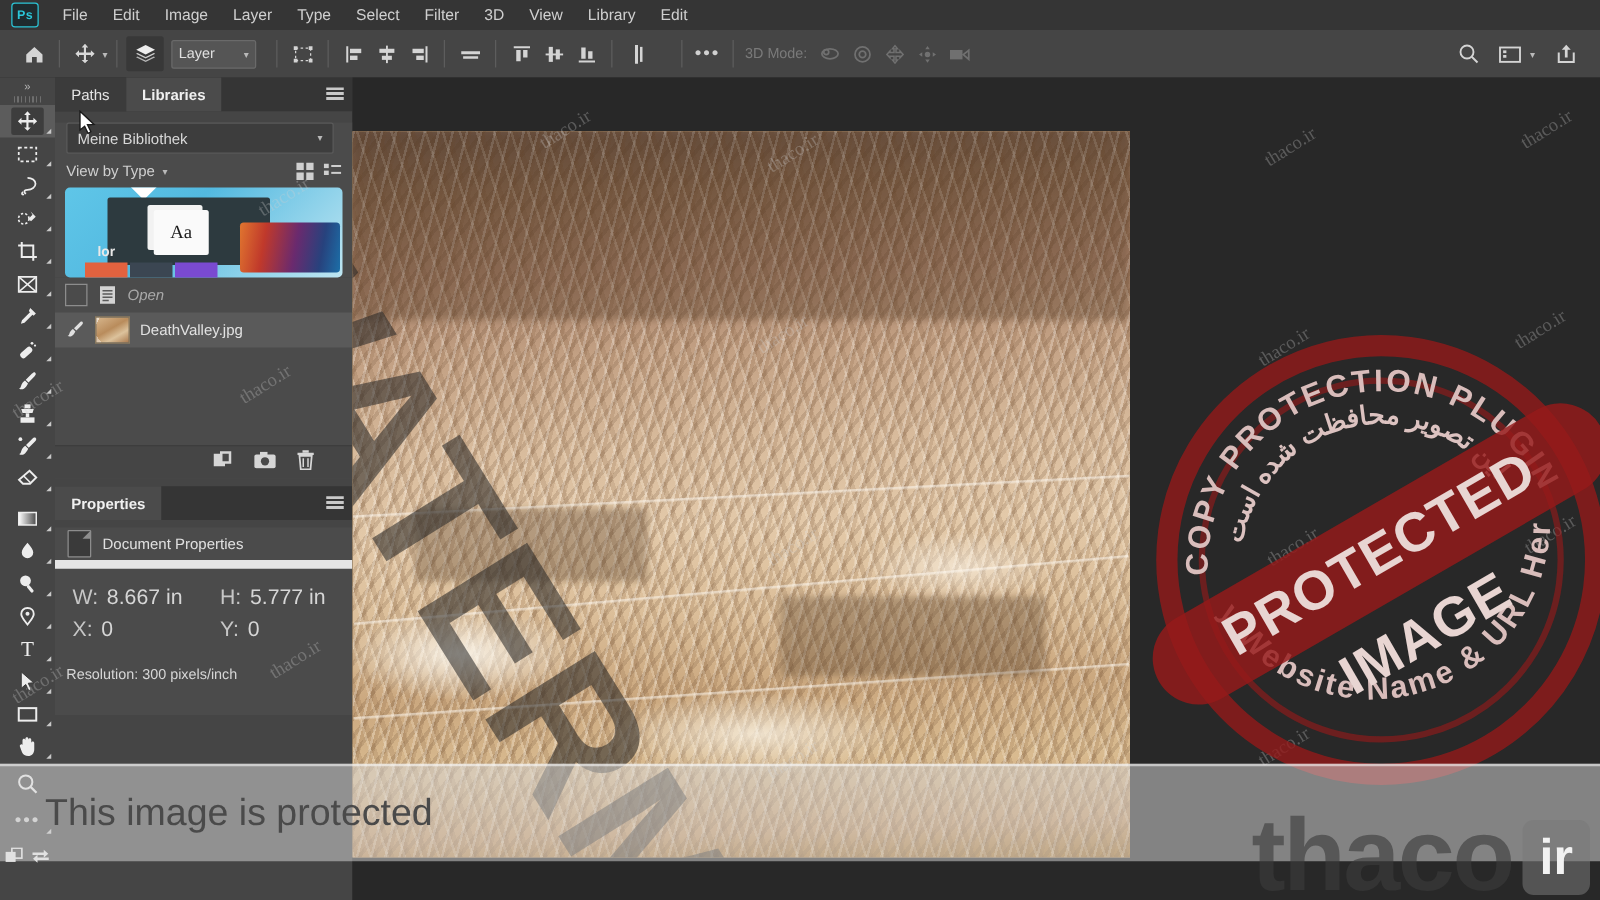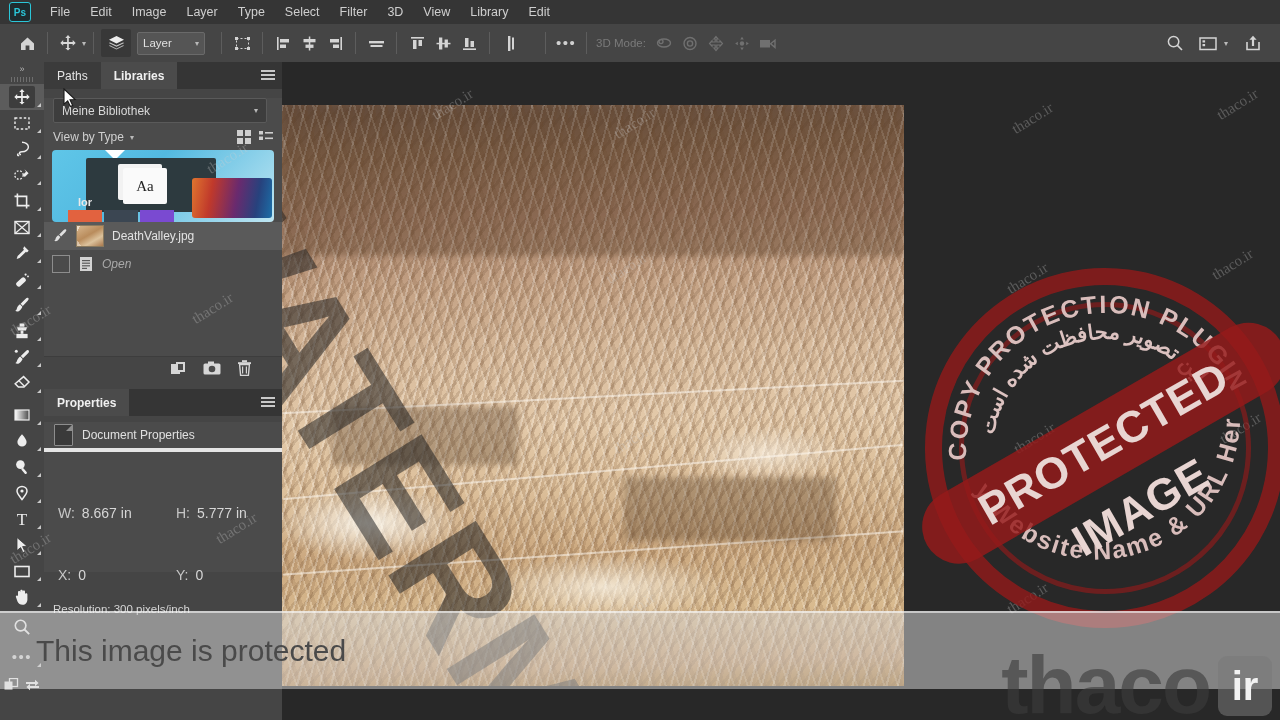--- a/index.html
+++ b/index.html
@@ -149,26 +149,26 @@
   .hist-open{color:#a9a9a9;font-style:italic;font-size:12px;}
   .hist-spacer{height:78px;}
   .hist-foot{
     height:26px;display:flex;align-items:center;justify-content:flex-end;gap:16px;
     padding-right:30px;background:#454545;border-top:1px solid #3d3d3d;color:#d2d2d2;
   }
 
   
   .prop-hdr{
     height:26px;display:flex;align-items:center;gap:9px;padding:0 10px;
-    color:#e0e0e0;font-size:12px;background:#4b4b4b;border-bottom:4px solid #e5e5e5;margin-top:6px;
+    color:#e0e0e0;font-size:12px;background:#4b4b4b;border-bottom:7px solid #e5e5e5;margin-top:6px;
   }
   .doc-ico{width:17px;height:20px;background:#3a3a3a;border:1px solid #8d8d8d;border-radius:1px;position:relative;}
   .doc-ico:after{content:"";position:absolute;right:0;top:0;border-left:6px solid transparent;border-bottom:6px solid #8d8d8d;}
   .prop-grid{padding:10px 0 0 0;}
-  .prop-line{display:flex;font-size:14px;color:#d6d6d6;padding:3px 0 3px 14px;margin-top:40px;}
+  .prop-line{display:flex;font-size:17px;color:#d6d6d6;padding:3px 0 3px 14px;}
   .prop-line .c1{width:118px;}
   .prop-line .k{color:#c6c6c6;margin-right:7px;}
   .prop-res{font-size:11.5px;color:#d6d6d6;padding:17px 0 0 9px;}
 
   
   .doc-area{
     position:absolute;left:282px;top:62px;width:998px;height:658px;background:#282828;
   }
   .canvas{
     position:absolute;left:0px;top:43px;width:622px;height:581px;overflow:hidden;
@@ -690,42 +690,42 @@
         <div class="lt-photo"></div>
         <div class="lt-aa"></div>
         <div class="lt-aa2">Aa</div>
         <div class="lt-b1"></div>
         <div class="lt-b2"></div>
         <div class="lt-b3"></div>
       </div>
     </div>
 
     <div class="panel-body">
-      <div class="hist-row sel">
-        <span class="hist-ico">
-          <svg width="16" height="16" viewBox="0 0 16 16">
-              <path d="M14 1.6c.7.7.3 1.6-.7 2.6l-4.2 4.2-1.9-1.9 4.2-4.2c1.1-1 2-1.4 2.6-.7z" fill="#e0e0e0"></path>
-              <path d="M6.4 7.2 8.3 9.1c-.6 1.4-1.8 3-2.9 3.7-1 .7-2.6.6-3.3-.2.8-.2 1.1-.7 1.4-1.7.3-1.5 1.7-3.1 2.9-3.7z" fill="#e0e0e0"></path>
-            </svg>
-        </span>
-        <span class="hist-thumb"></span>
-        <span>DeathValley.jpg</span>
-      </div>
       <div class="hist-row">
         <span style="width:16px;height:16px;border:1px solid #8d8d8d;display:inline-block;"></span>
         <span class="hist-ico">
           <svg width="14" height="16" viewBox="0 0 14 16">
               <rect x="1" y="1" width="12" height="14" fill="#d3d3d3"></rect>
               <rect x="3" y="4" width="8" height="1.2" fill="#5a5a5a"></rect>
               <rect x="3" y="6.6" width="8" height="1.2" fill="#5a5a5a"></rect>
               <rect x="3" y="9.2" width="8" height="1.2" fill="#5a5a5a"></rect>
               <rect x="3" y="11.8" width="5" height="1.2" fill="#5a5a5a"></rect>
             </svg>
         </span>
         <span class="hist-open">Open</span>
+      </div>
+      <div class="hist-row sel">
+        <span class="hist-ico">
+          <svg width="16" height="16" viewBox="0 0 16 16">
+              <path d="M14 1.6c.7.7.3 1.6-.7 2.6l-4.2 4.2-1.9-1.9 4.2-4.2c1.1-1 2-1.4 2.6-.7z" fill="#e0e0e0"></path>
+              <path d="M6.4 7.2 8.3 9.1c-.6 1.4-1.8 3-2.9 3.7-1 .7-2.6.6-3.3-.2.8-.2 1.1-.7 1.4-1.7.3-1.5 1.7-3.1 2.9-3.7z" fill="#e0e0e0"></path>
+            </svg>
+        </span>
+        <span class="hist-thumb"></span>
+        <span>DeathValley.jpg</span>
       </div>
       <div class="hist-spacer"></div>
       <div class="hist-foot">
         <span>
           <svg width="17" height="15" viewBox="0 0 17 15">
               <rect x="1" y="3" width="9" height="10" fill="#d6d6d6"></rect>
               <rect x="6" y="1" width="9" height="10" fill="#d6d6d6"></rect>
               <rect x="8" y="3" width="5" height="6" fill="#4a4a4a"></rect>
             </svg>
         </span>

